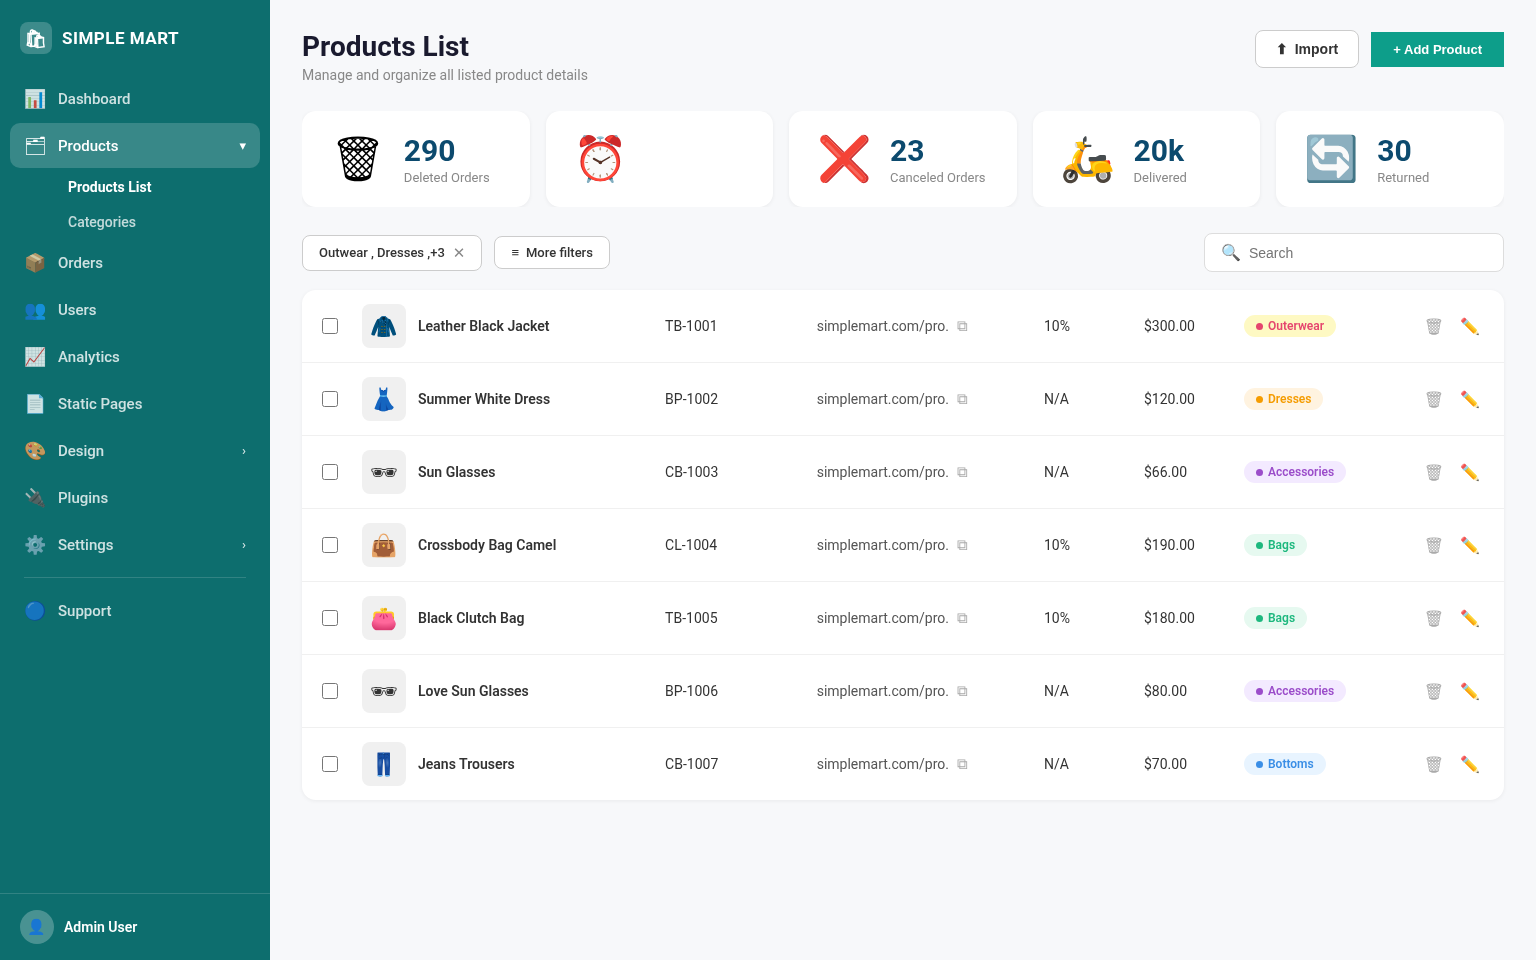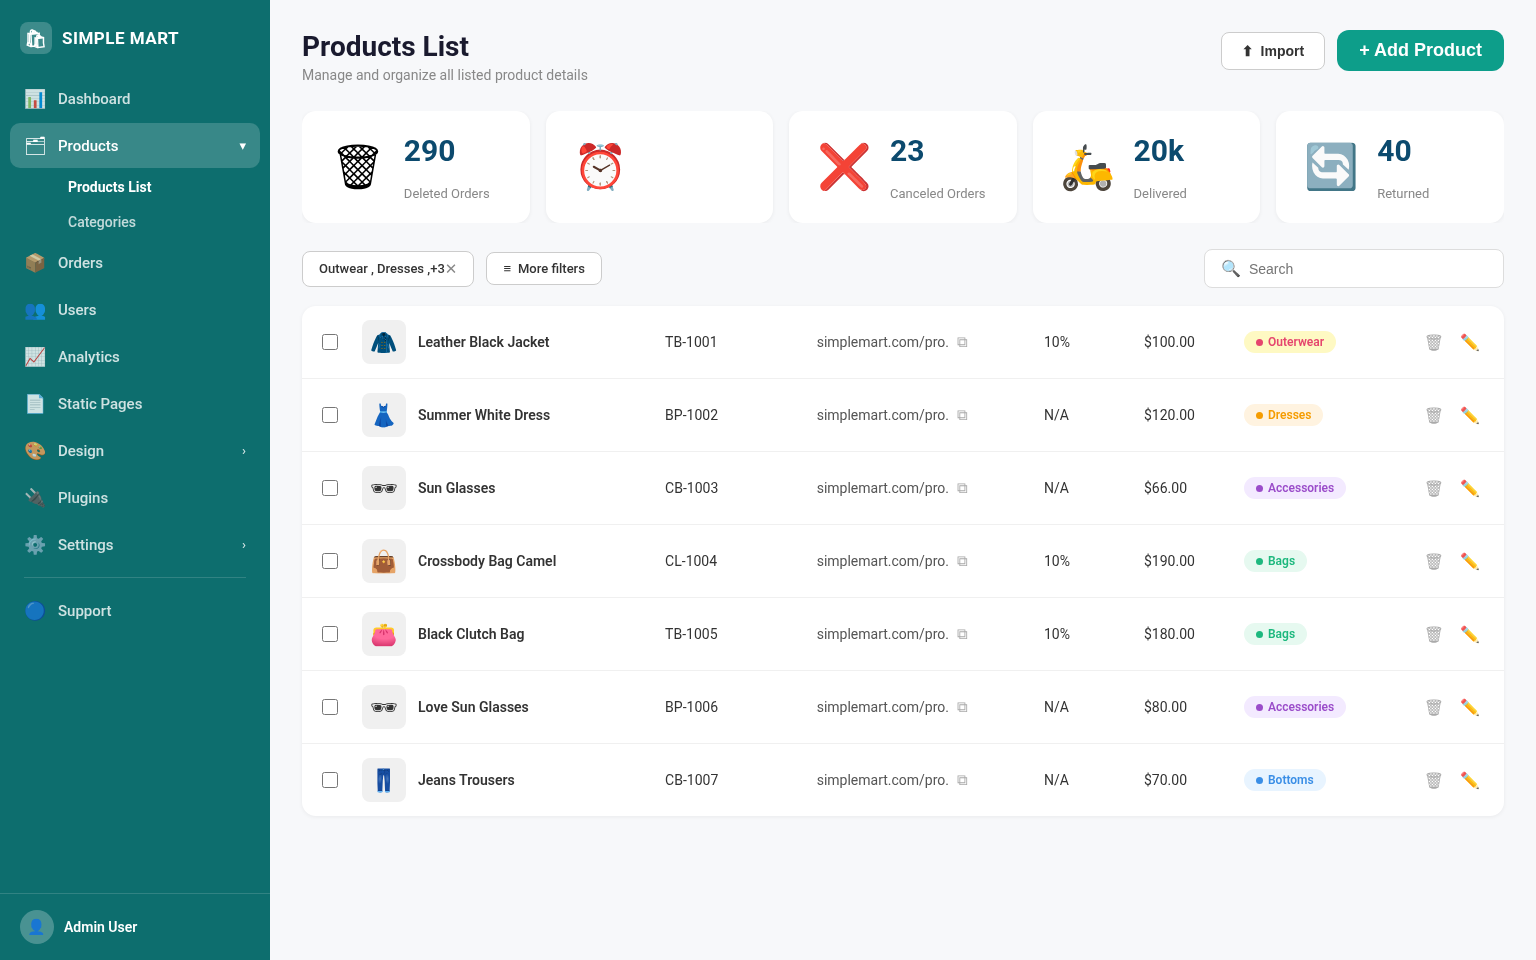--- a/index.html
+++ b/index.html
@@ -118,23 +118,23 @@
       background: #fff;
       font-size: 14px;
       font-weight: 600;
       color: #333;
       cursor: pointer;
     }
     .btn-add-product {
       display: flex; align-items: center; gap: 7px;
       padding: 10px 22px;
       border: none;
-      border-radius: 12px;
+      border-radius: 0;
       background: #0d9e8a;
-      font-size: 18px;
+      font-size: 13px;
       font-weight: 600;
       color: #fff;
       cursor: pointer;
     }
 
     
     .stats-row {
       display: flex;
       gap: 16px;
       margin-bottom: 26px;
@@ -147,31 +147,31 @@
       display: flex;
       align-items: center;
       gap: 18px;
       min-width: 220px;
       flex: 1;
       box-shadow: 0 1px 4px rgba(0,0,0,0.06);
     }
     .stat-icon { font-size: 44px; line-height: 1; }
     .stat-info { }
     .stat-value { font-size: 30px; font-weight: 700; color: #0c4a6e; }
-    .stat-label { font-size: 13px; color: #888; margin-top: 18px; }
+    .stat-label { font-size: 13px; color: #888; margin-top: 2px; }
 
     
     .filter-row {
       display: flex;
       align-items: center;
       gap: 12px;
       margin-bottom: 18px;
     }
     .filter-chip {
-      display: flex; align-items: center; 
+      display: flex; align-items: center; gap: 8px;
       padding: 8px 16px;
       border: 1.5px solid #ccc;
       border-radius: 8px;
       background: #fff;
       font-size: 13px;
       font-weight: 500;
       color: #333;
       cursor: pointer;
     }
     .filter-chip .close-x { color: #888; font-size: 15px; cursor: pointer; }
@@ -390,21 +390,21 @@
       <div class="stat-card">
     <span class="stat-icon">🛵</span>
     <div class="stat-info">
       <div class="stat-value">20k</div>
       <div class="stat-label">Delivered</div>
     </div>
   </div>
       <div class="stat-card">
     <span class="stat-icon">🔄</span>
     <div class="stat-info">
-      <div class="stat-value">40</div>
+      <div class="stat-value">30</div>
       <div class="stat-label">Returned</div>
     </div>
   </div>
     </div>
 
   <div class="filter-row">
     <div class="filter-chip">
       <span>Outwear , Dresses ,+3</span>
       <span class="close-x">✕</span>
     </div>
@@ -427,21 +427,21 @@
     <div class="product-cell">
       <div class="product-img">🧥</div>
       <span class="product-name">Leather Black Jacket</span>
     </div>
     <div>TB-1001</div>
     <div class="url-cell">
       <span>simplemart.com/pro.</span>
       <span class="copy-icon">⧉</span>
     </div>
     <div>10%</div>
-    <div>$100.00</div>
+    <div>$300.00</div>
     <div>
       <span class="category-badge badge-outerwear">
         <span class="badge-dot"></span>
         Outerwear
       </span>
     </div>
     <div class="row-actions">
       <button class="action-btn" title="Delete">🗑</button>
       <button class="action-btn" title="Edit">✏️</button>
     </div>

